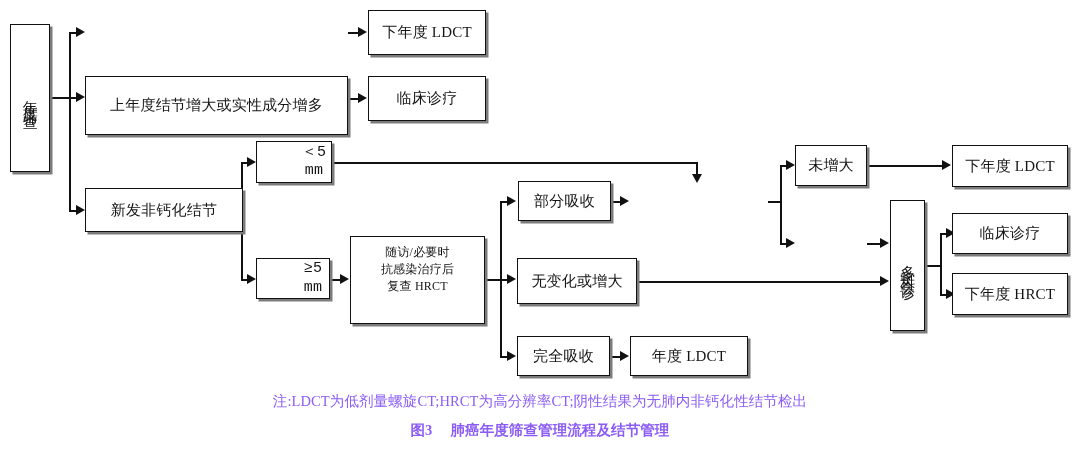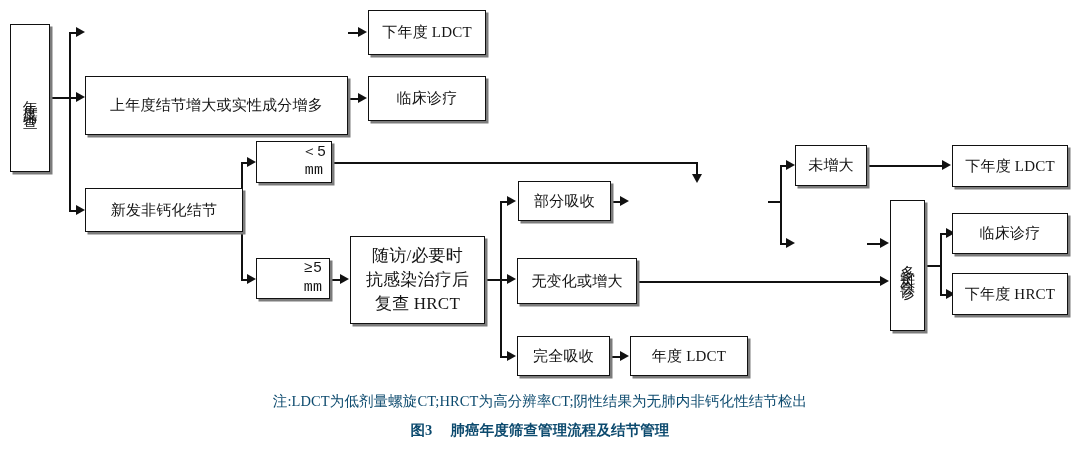--- a/index.html
+++ b/index.html
@@ -38,21 +38,21 @@
     text-orientation:upright;
     letter-spacing:5px;
     line-height:1.1;
   }
   .node.multiline{
     display:block;
     padding-top:7px;
   }
   .node.multiline .ln{
     display:block;
-    font-size:17px;
+    font-size:12px;
     line-height:1.42;
   }
   .ascii{font-family:Liberation Mono, monospace;padding-left:40px;}
 
   
   .ln-h, .ln-v{
     position:absolute;
     background:#111;
     z-index:1;
   }
@@ -75,21 +75,21 @@
     border-top:9px solid #111;
     z-index:2;
   }
 
   
   .caption{
     position:absolute;
     width:100%;
     text-align:center;
     font-size:14.5px;
-    color:#0c4a6e;
+    color:#8b5cf6;
     letter-spacing:0.1px;
   }
   .caption.note{top:392px;}
   .caption.figno{top:421px;font-weight:bold;}
   .caption.figno .ttl{font-weight:bold;}
   .caption.figno .gap{display:inline-block;width:18px;}
 </style>
 </head>
 <body>
 

